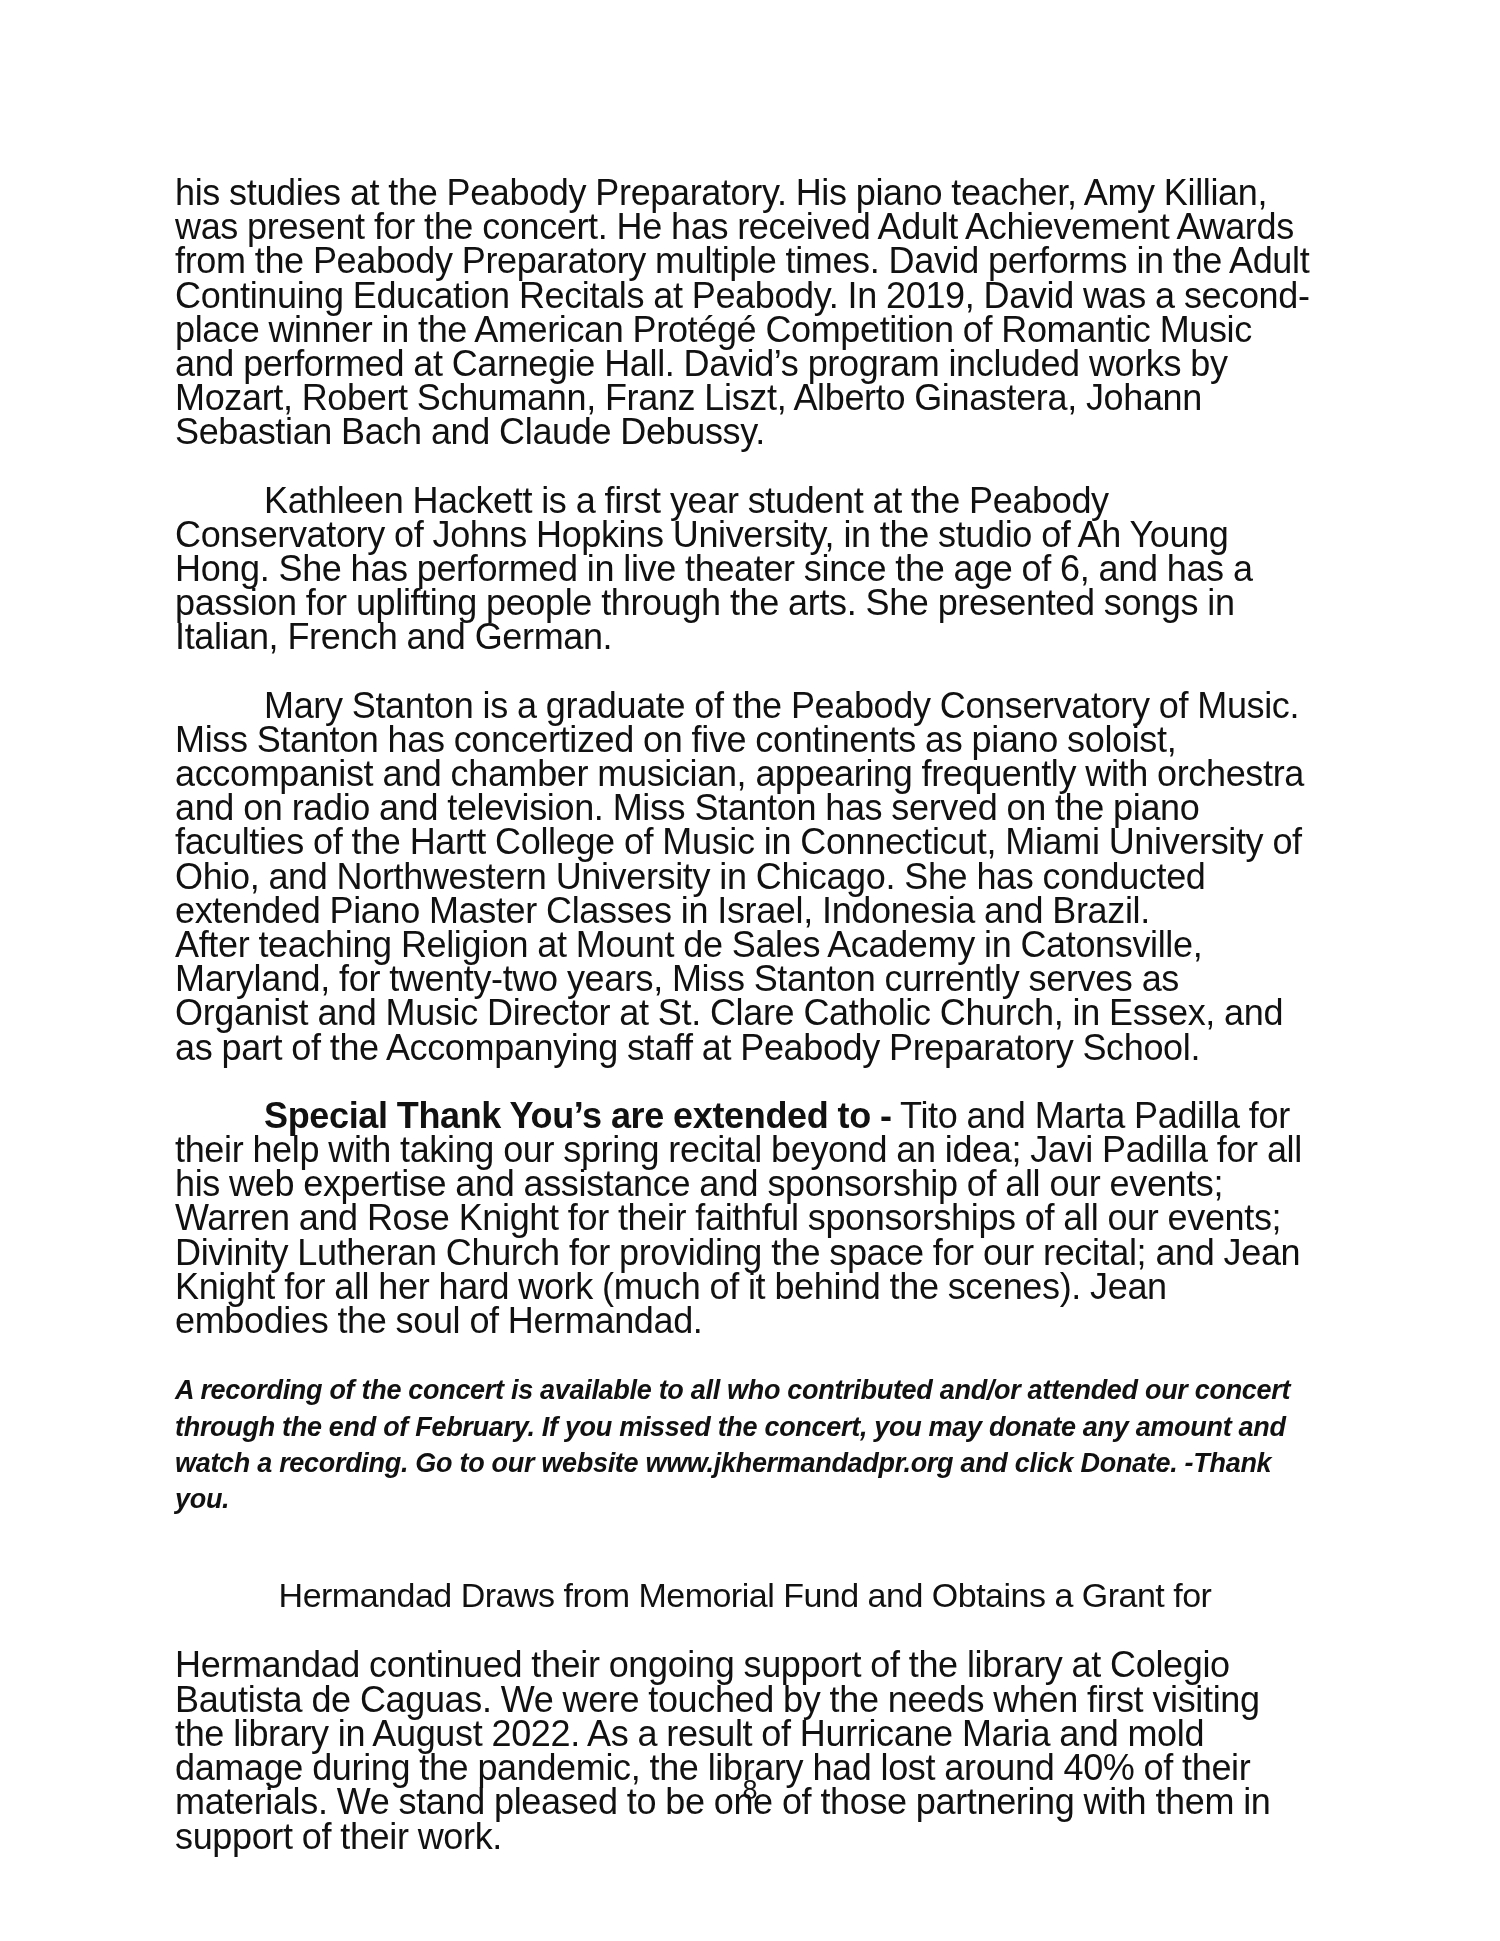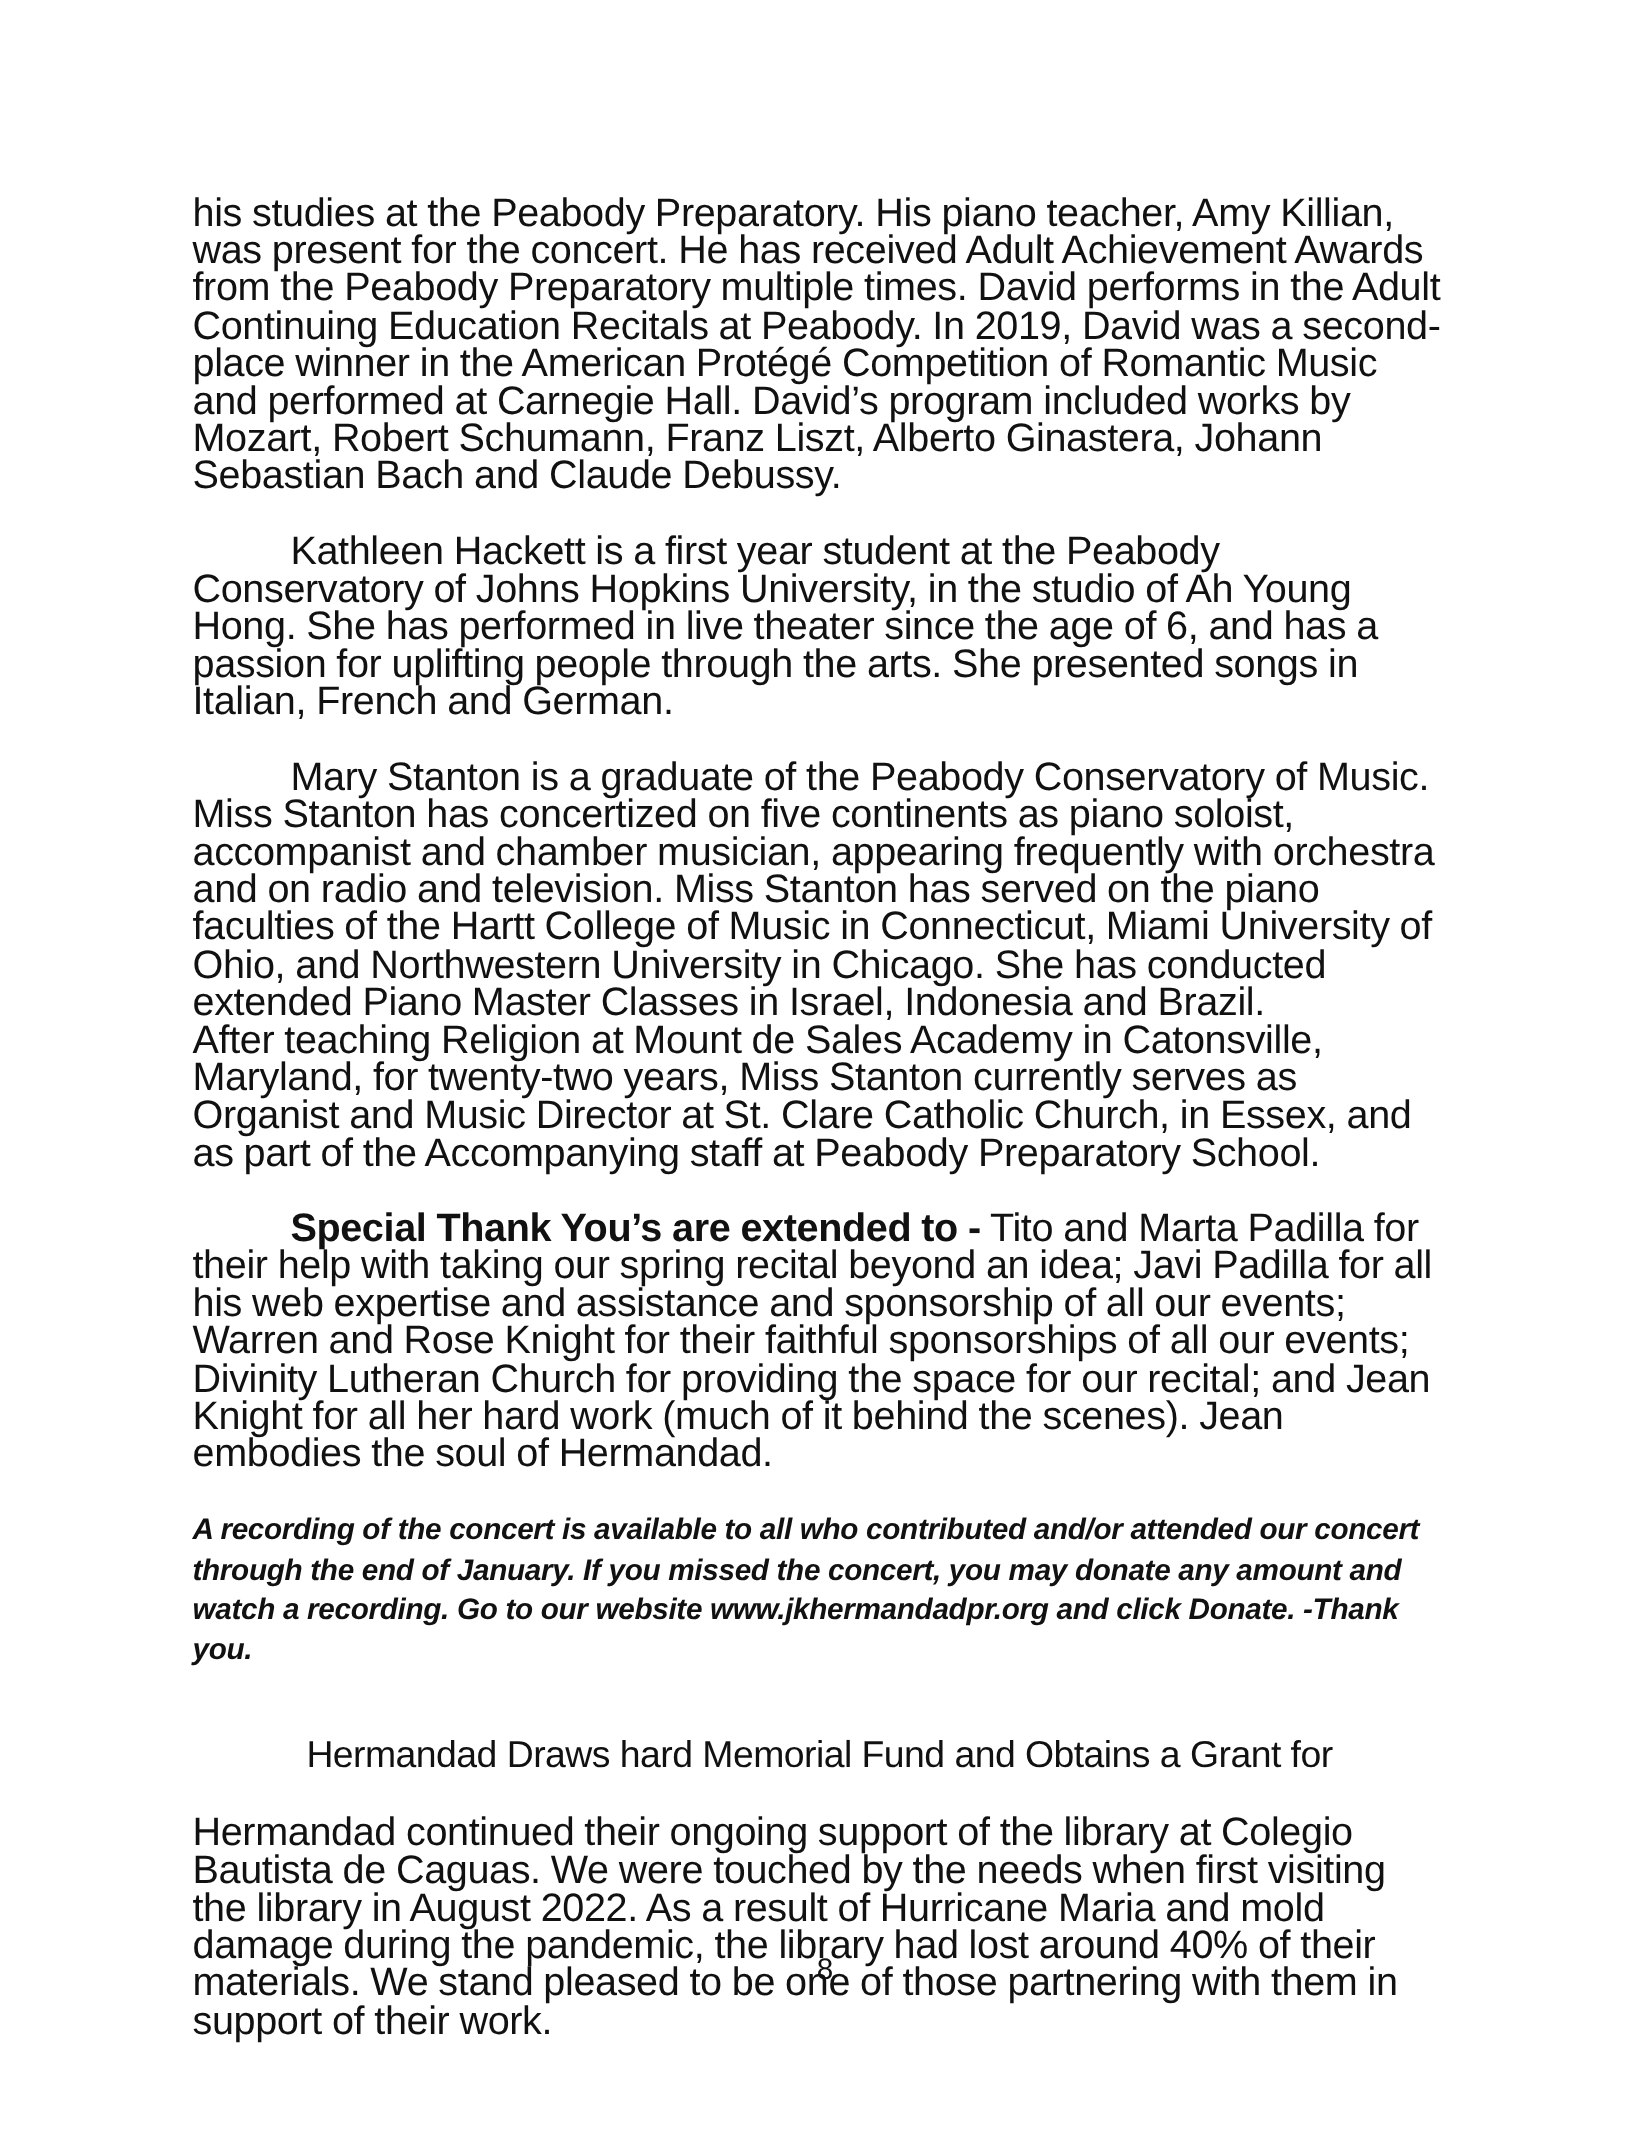--- a/index.html
+++ b/index.html
@@ -20,22 +20,22 @@
 <div class="page">
   <p class="para">his studies at the Peabody Preparatory. His piano teacher, Amy Killian, was present for the concert. He has received Adult Achievement Awards from the Peabody Preparatory multiple times. David performs in the Adult Continuing Education Recitals at Peabody. In 2019, David was a second-place winner in the American Protégé Competition of Romantic Music and performed at Carnegie Hall. David’s program included works by Mozart, Robert Schumann, Franz Liszt, Alberto Ginastera, Johann Sebastian Bach and Claude Debussy.</p>
   <div class="gap"></div>
   <p class="para indent">Kathleen Hackett is a first year student at the Peabody Conservatory of Johns Hopkins University, in the studio of Ah Young Hong. She has performed in live theater since the age of 6, and has a passion for uplifting people through the arts. She presented songs in Italian, French and German.</p>
   <div class="gap"></div>
   <p class="para indent">Mary Stanton is a graduate of the Peabody Conservatory of Music. Miss Stanton has concertized on five continents as piano soloist, accompanist and chamber musician, appearing frequently with orchestra and on radio and television. Miss Stanton has served on the piano faculties of the Hartt College of Music in Connecticut, Miami University of Ohio, and Northwestern University in Chicago. She has conducted extended Piano Master Classes in Israel, Indonesia and Brazil.</p>
   <p class="para">After teaching Religion at Mount de Sales Academy in Catonsville, Maryland, for twenty-two years, Miss Stanton currently serves as Organist and Music Director at St. Clare Catholic Church, in Essex, and as part of the Accompanying staff at Peabody Preparatory School.</p>
   <div class="gap"></div>
   <p class="para indent"><span class="bi">Special Thank You’s are extended to -</span><span> Tito and Marta Padilla for their help with taking our spring recital beyond an idea; Javi Padilla for all his web expertise and assistance and sponsorship of all our events; Warren and Rose Knight for their faithful sponsorships of all our events;  Divinity Lutheran Church for providing the space for our recital; and Jean Knight for all her hard work (much of it behind the scenes). Jean embodies the soul of Hermandad.</span></p>
   <div class="gap"></div>
-  <p class="notice">A recording of the concert is available to all who contributed and/or attended our concert through the end of January. If you missed the concert, you may donate any amount and watch a recording. Go to our website www.jkhermandadpr.org and click Donate. -Thank you.</p>
+  <p class="notice">A recording of the concert is available to all who contributed and/or attended our concert through the end of February. If you missed the concert, you may donate any amount and watch a recording. Go to our website www.jkhermandadpr.org and click Donate. -Thank you.</p>
   <div style="height:58px"></div>
   <h2 class="heading">
-    <span>Hermandad Draws hard Memorial Fund and Obtains a Grant for</span><br>
+    <span>Hermandad Draws from Memorial Fund and Obtains a Grant for</span><br>
   </h2>
   <div style="height:32px"></div>
   <p class="para">Hermandad continued their ongoing support of the library at Colegio Bautista de Caguas. We were touched by the needs when first visiting the library in August 2022. As a result of Hurricane Maria and mold damage during the pandemic, the library had lost around 40% of their materials. We stand pleased to be one of those partnering with them in support of their work.</p>
 </div>
 
 <div class="pagenum">8</div>
 
 </body></html>

